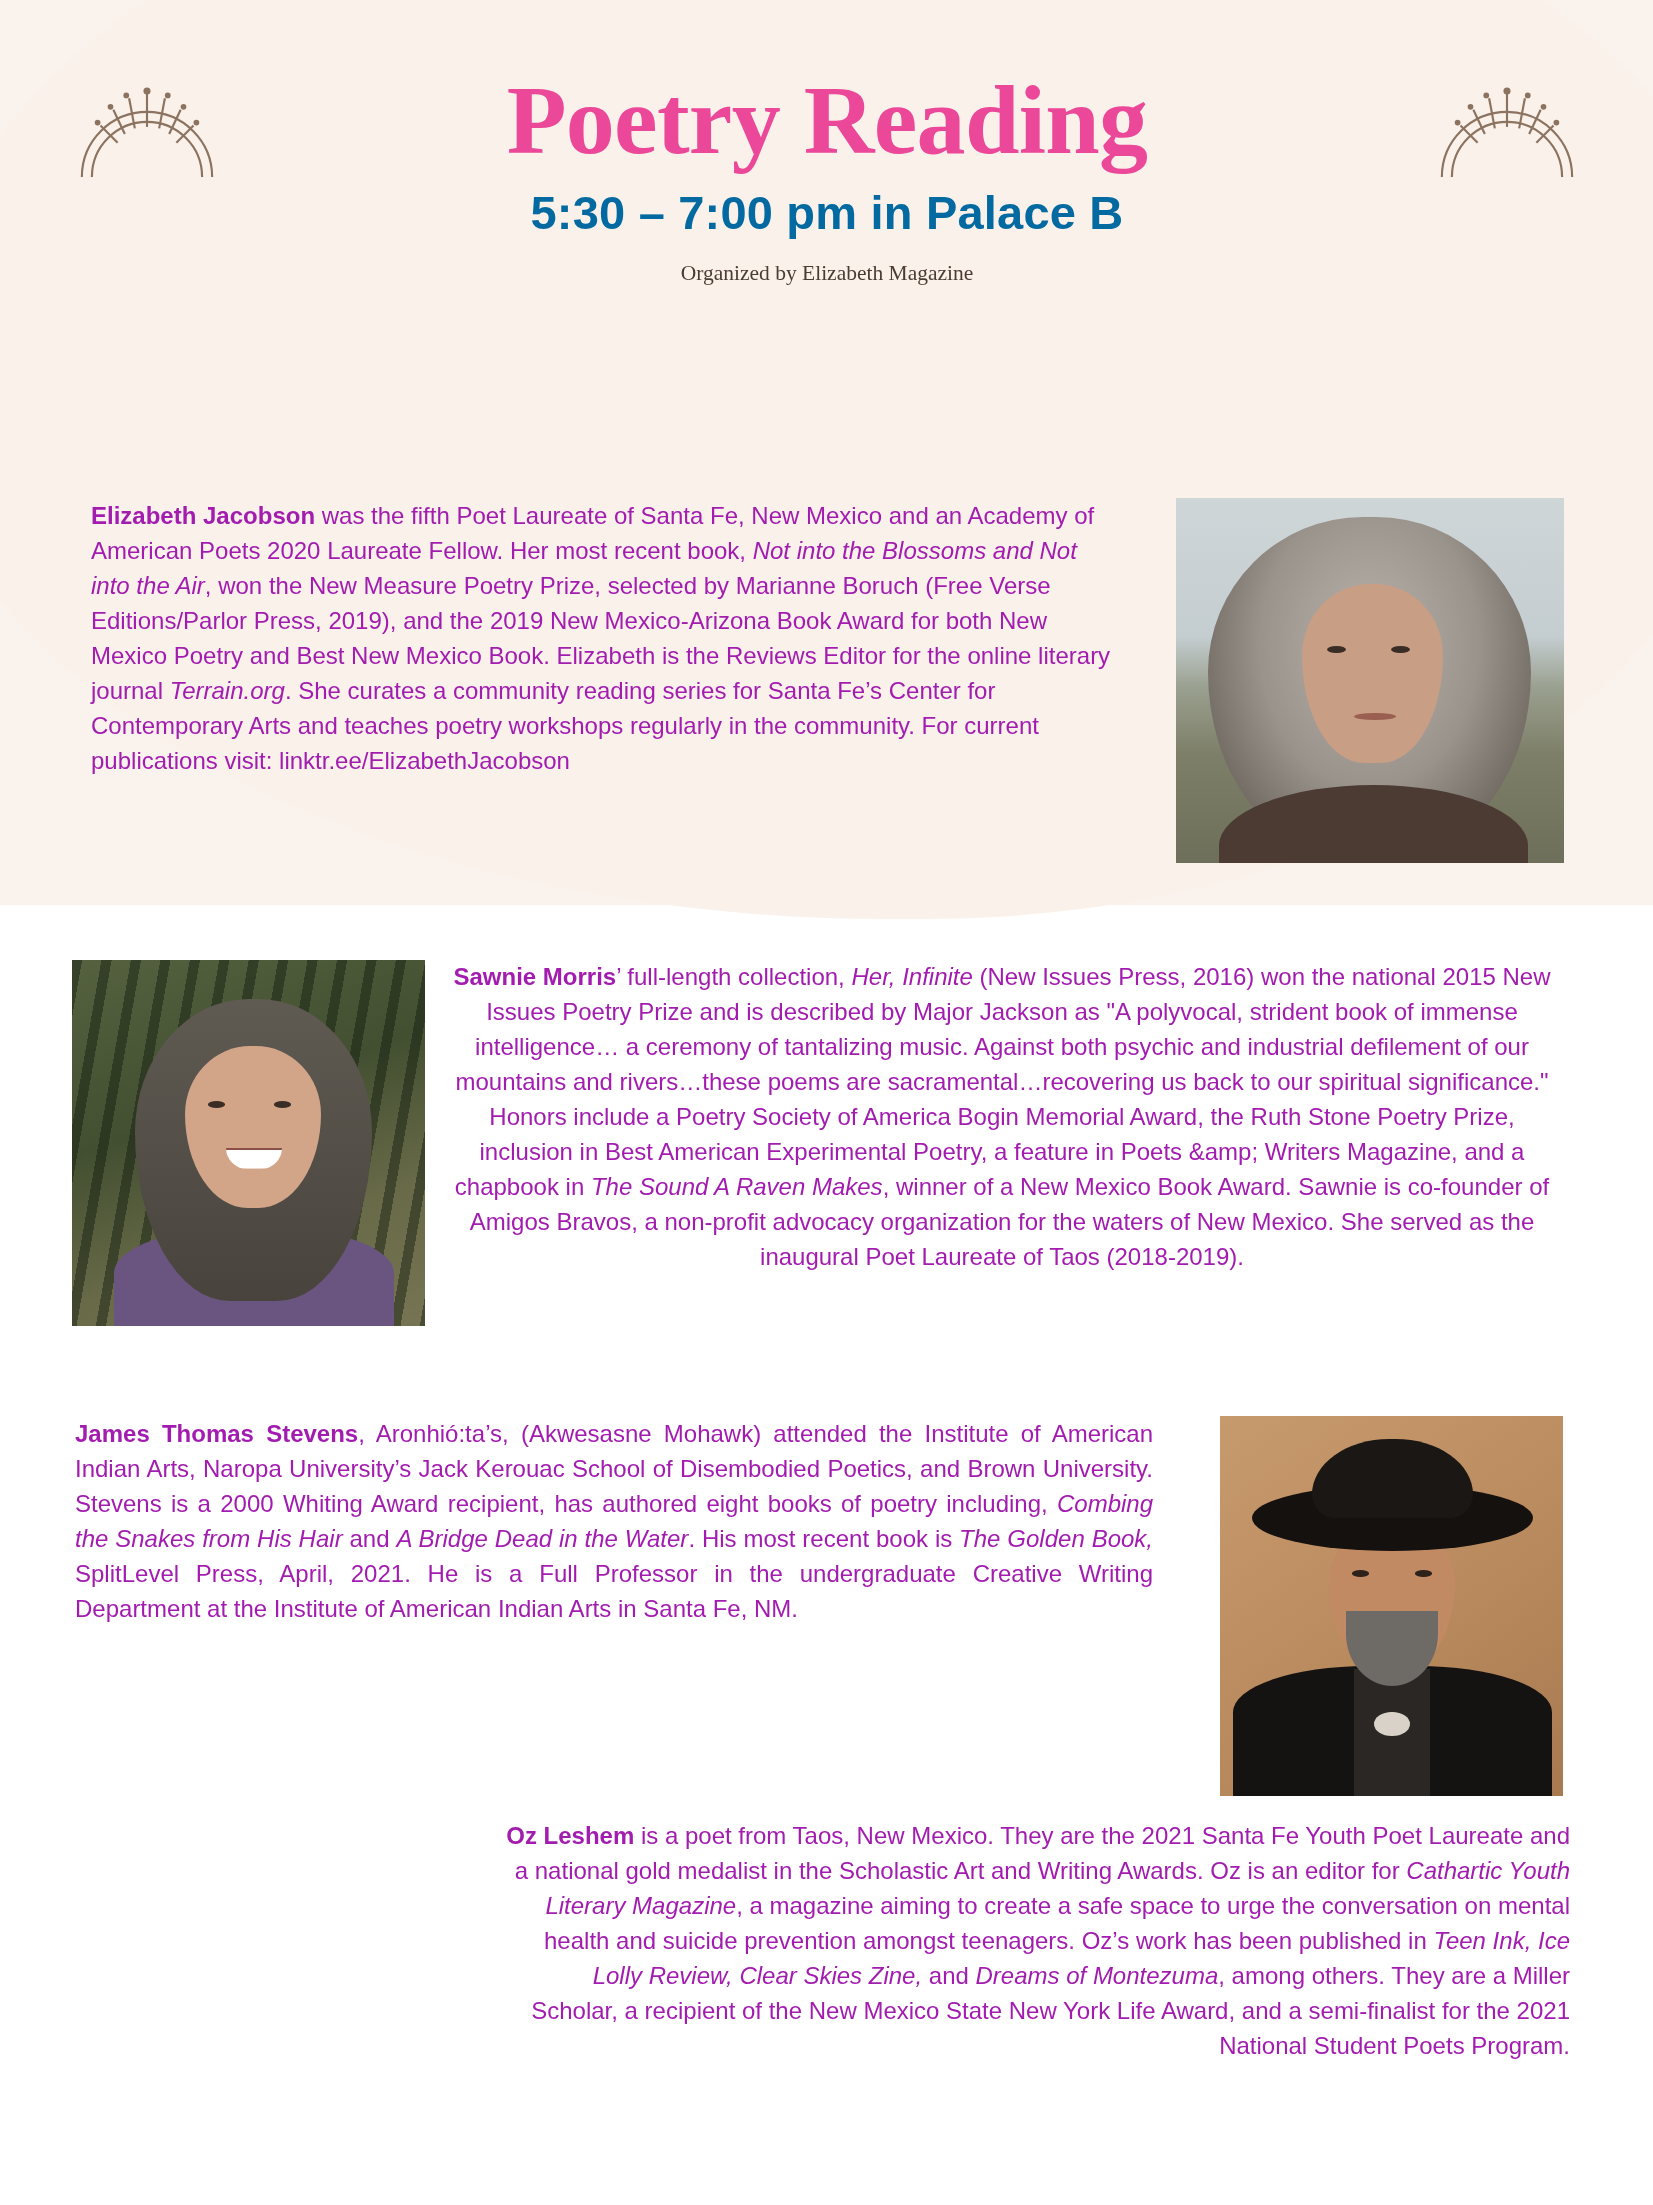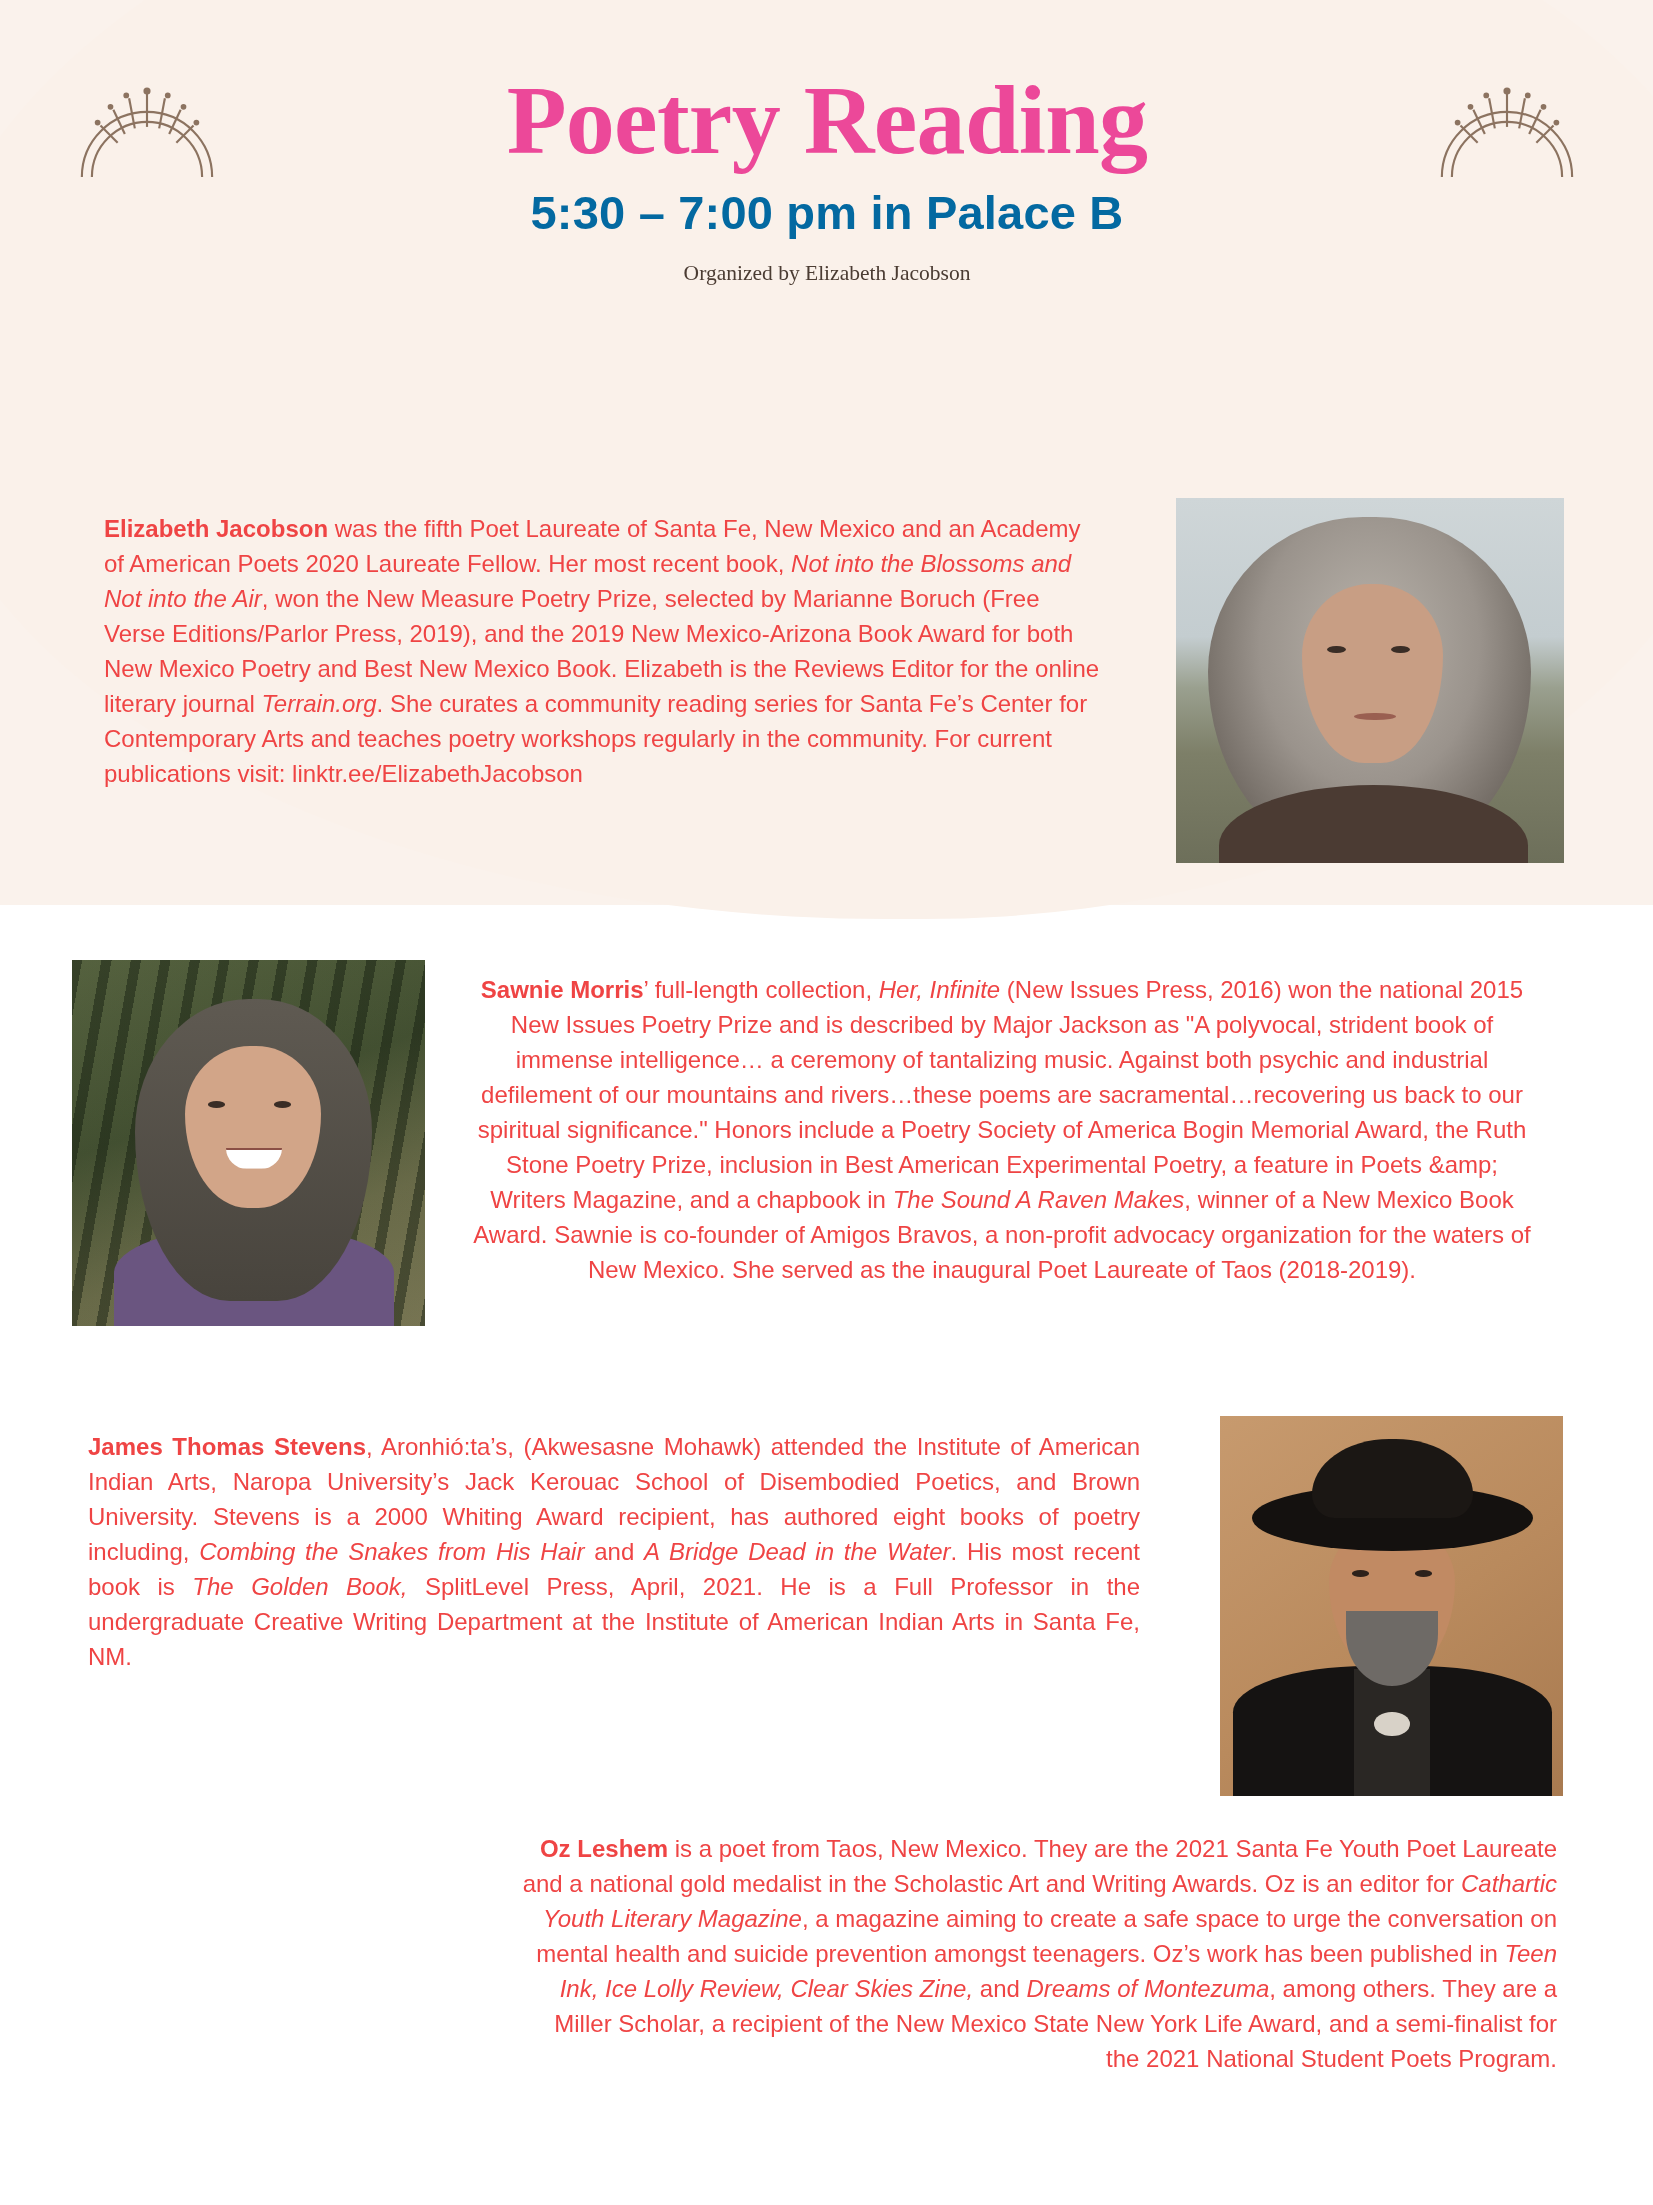--- a/index.html
+++ b/index.html
@@ -92,24 +92,24 @@
     color: #4b3c33;
     margin: 21.5px 0 0 0;
   }
 
   
   .bio {
     position: relative;
     margin: 0;
   }
   .bio p {
-    margin: 16px;
+    margin: 3px;
     font-size: 24px;
     line-height: 1.46;
-    color: #ef4444;
+    color: #a21caf;
   }
   .bio .name { font-weight: bold; }
   .bio em { font-style: italic; }
 
   
   .bio-1 {
     position: absolute;
     left: 88px;
     top: 495px;
     width: 1034px;
@@ -284,21 +284,21 @@
           <circle cx="124" cy="14" r="4"></circle>
         <circle cx="44" cy="30" r="4"></circle>
           <circle cx="146" cy="30" r="4"></circle>
         <circle cx="26" cy="52" r="4"></circle>
           <circle cx="164" cy="52" r="4"></circle>
       </g>
     </svg>
 
     <h1 class="title">Poetry Reading</h1>
     <div class="time-line">5:30 – 7:00 pm in Palace B</div>
-    <div class="organizer">Organized by Elizabeth Jacobson</div>
+    <div class="organizer">Organized by Elizabeth Magazine</div>
   </div>
 
   <div class="bio bio-1">
     <p>
       <span class="name">Elizabeth Jacobson</span><span> was the fifth Poet Laureate of Santa Fe, New Mexico and an Academy of American Poets 2020 Laureate Fellow. Her most recent book, </span><em>Not into the Blossoms and Not into the Air</em><span>, won the New Measure Poetry Prize, selected by Marianne Boruch (Free Verse Editions/Parlor Press, 2019), and the 2019 New Mexico-Arizona Book Award for both New Mexico Poetry and Best New Mexico Book. Elizabeth is the Reviews Editor for the online literary journal </span><em>Terrain.org</em><span>. She curates a community reading series for Santa Fe’s Center for Contemporary Arts and teaches poetry workshops regularly in the community. For current publications visit: linktr.ee/ElizabethJacobson</span>
     </p>
   </div>
 
   <div class="photo-1">
     <div class="ph">

